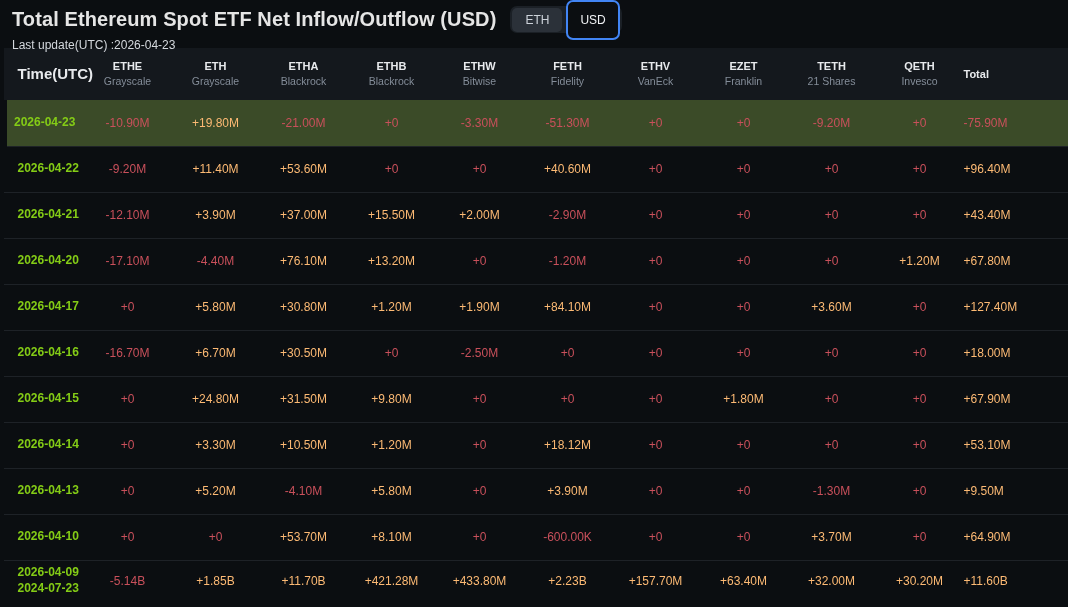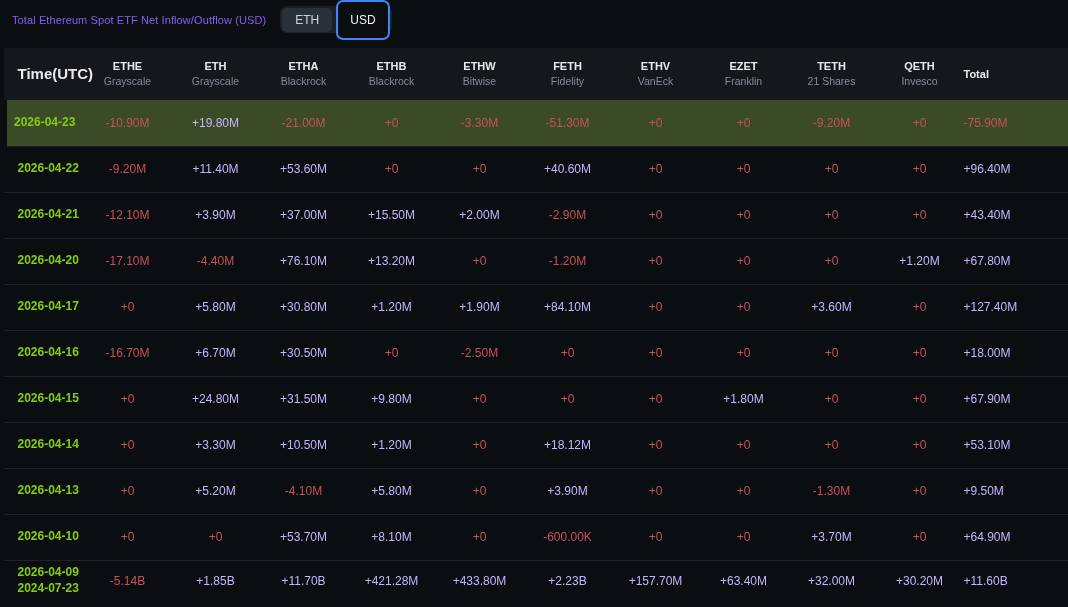--- a/index.html
+++ b/index.html
@@ -7,21 +7,21 @@
   body {
     width:1068px; height:607px;
     background:#0b0e11;
     font-family:"Liberation Sans", sans-serif;
     color:#e9ecef;
     overflow:hidden;
   }
   
   .topbar { padding:6px 12px 0 12px; height:48px; }
   .title-row { display:flex; align-items:center; gap:14px; }
-  .page-title { font-size:11px; font-weight:normal; color:#8b5cf6; letter-spacing:.1px; }
+  .page-title { font-size:20px; font-weight:bold; color:#e5e5e5; letter-spacing:.1px; }
   .toggle {
     display:flex; align-items:center; gap:4px;
     background:#1b2026; border-radius:7px; padding:2px; height:27px;
   }
   .toggle-btn {
     font-size:12px; line-height:1; border:none; cursor:pointer;
     padding:6px 13px; border-radius:5px; background:transparent; color:#c7ccd3;
     font-family:"Liberation Sans", sans-serif;
   }
   .toggle-btn.inactive { background:#2b3139; color:#cdd3da; }
@@ -37,37 +37,38 @@
   .th-ticker { font-size:11px; font-weight:bold; color:#e8eaed; line-height:1.35; }
   .th-issuer { font-size:10.5px; color:#848d99; line-height:1.35; }
   th.time-col, td.date-cell { text-align:left; padding-left:14px; }
   th.time-col .th-ticker { font-size:15px; }
   th.total-col { text-align:left; }
   tbody tr { height:46px; border-bottom:1px solid #1e2227; }
   tbody tr:last-child { height:41px; border-bottom:none; }
   td { text-align:center; font-size:12px; padding:0; vertical-align:middle; }
   td.date-cell { font-weight:bold; font-size:12px; color:#84cc16; line-height:1.3; }
   td.total-cell { text-align:left; }
-  td.pos { color:#c4b5fd; }
+  td.pos { color:#fdba74; }
   td.neg { color:#c9505b; }
   tr.highlight td { background:#3b4b28; }
   tr.highlight td:first-child { border-left:7px solid #0b0e11; border-top-left-radius:3px; border-bottom-left-radius:3px; }
   tr.highlight td.date-cell { padding-left:7px; }
 </style>
 </head>
 <body>
 
 <div class="topbar">
   <div class="title-row">
     <span class="page-title">Total Ethereum Spot ETF Net Inflow/Outflow (USD)</span>
     <span class="toggle">
       <button class="toggle-btn inactive">ETH</button>
       <button class="toggle-btn active">USD</button>
     </span>
   </div>
+  <div class="subtitle">Last update(UTC) :2026-04-23</div>
 </div>
 
 <table>
   <colgroup>
     <col style="width:80px">
     <col span="10" style="width:88px">
     <col style="width:108px">
   </colgroup>
   <thead>
     <tr id="header-row">

